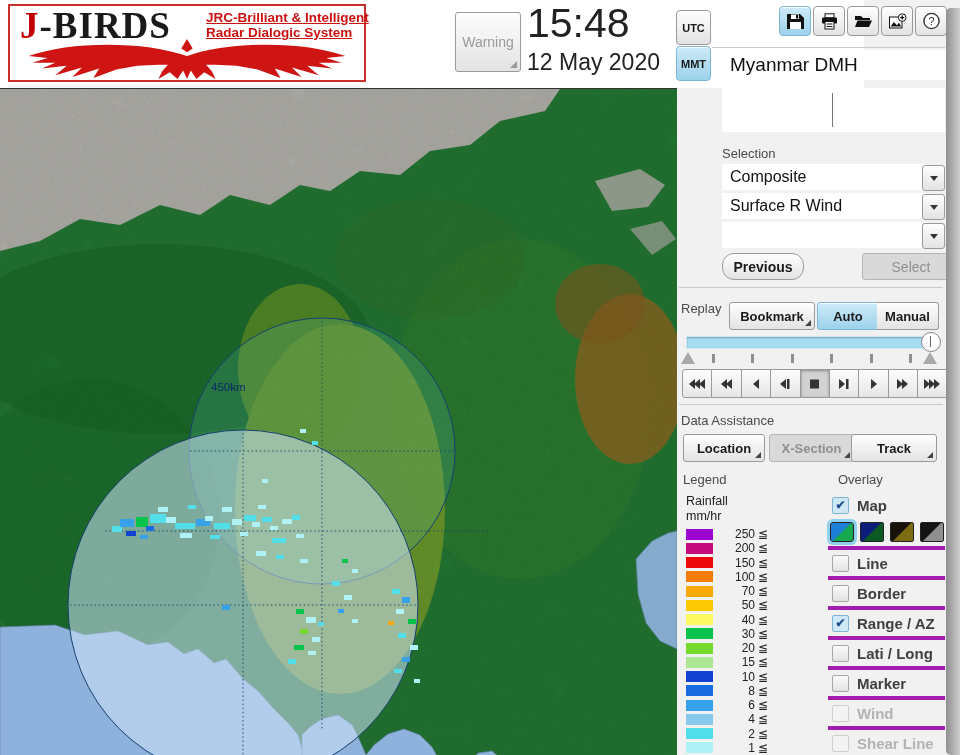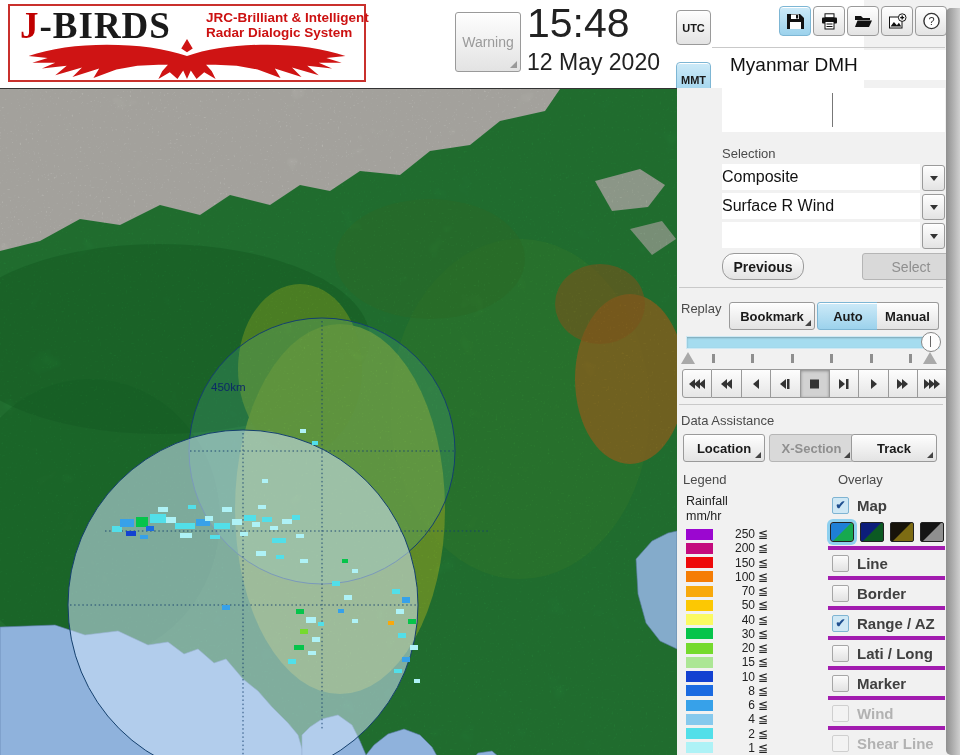--- a/index.html
+++ b/index.html
@@ -3,54 +3,54 @@
 <meta charset="utf-8">
 <style>
   html,body{margin:0;padding:0;background:#d8d8d8;}
   #app{position:relative;width:960px;height:755px;overflow:hidden;background:#f1f1f1;
        font-family:"Liberation Sans",sans-serif;color:#1a1a1a;}
   
   #header{position:absolute;left:0;top:0;width:864px;height:88px;background:#ffffff;border-bottom:1px solid #555;}
   #logo-box{position:absolute;left:8px;top:4px;width:358px;height:78px;background:#fff;border:2px solid #c9302c;box-sizing:border-box;}
   #logo-title{position:absolute;left:10px;top:-2px;font-family:"Liberation Serif",serif;font-weight:bold;font-size:37px;letter-spacing:1px;}
   #logo-title .red{color:#c00000;}
-  #logo-tags{position:absolute;left:196px;top:4px;color:#cc1111;font-weight:bold;font-size:13.5px;line-height:15px;white-space:nowrap;}
+  #logo-tags{position:absolute;left:196px;top:4px;color:#cc1111;font-weight:bold;font-size:13.5px;line-height:15px;white-space:nowrap;text-decoration:underline;}
   #eagle{position:absolute;left:4px;bottom:1px;}
   .bevel{background:linear-gradient(#fefefe,#e3e3e3);border:1px solid #9a9a9a;border-radius:3px;box-shadow:inset 0 1px 0 #fff;}
   .bevel.blue{background:linear-gradient(#cdeaf8,#9cd2ec);border-color:#7db6d4;}
   .bevel.dis{background:#d9d9d9;color:#8f8f8f;border-color:#b5b5b5;box-shadow:none;}
   #warning-btn{position:absolute;left:455px;top:12px;width:64px;height:58px;color:#9a9a9a;font-size:14px;
        display:flex;align-items:center;justify-content:center;}
   .grip{position:absolute;right:3px;bottom:3px;width:0;height:0;border-left:7px solid transparent;border-bottom:7px solid #9a9a9a;}
   .grip.dark{border-bottom-color:#444;border-left-width:6px;border-bottom-width:6px;}
   #clock-time{position:absolute;left:527px;top:0px;font-size:41px;color:#222;}
   #clock-date{position:absolute;left:527px;top:49px;font-size:23px;color:#222;}
   .tzbtn{position:absolute;left:676px;width:33px;height:33px;font-size:11px;font-weight:bold;display:flex;align-items:center;justify-content:center;border-radius:4px;}
-  #tz-utc{top:10px;}  #tz-mmt{top:46px;margin-top:16px;}
+  #tz-utc{top:10px;}  #tz-mmt{top:46px;}
   #toolbar{position:absolute;left:779px;top:6px;display:flex;gap:2px;}
   .tool-btn{width:30px;height:28px;display:flex;align-items:center;justify-content:center;border-radius:4px;}
   #collapse-arrow{position:absolute;left:946px;top:14px;width:0;height:0;border-top:6px solid transparent;border-bottom:6px solid transparent;border-right:8px solid #555;}
   
   #map-wrap{position:absolute;left:0;top:88px;width:677px;height:667px;background:#2f9e44;border-top:1px solid #333;}
   
   #zoomctl{position:absolute;left:678px;top:90px;width:30px;height:184px;background:#ececec;border:1px solid #aaa;border-radius:4px;box-sizing:border-box;}
   .zoom-btn{position:absolute;left:1px;width:26px;height:26px;display:flex;align-items:center;justify-content:center;}
   #zoom-in{top:1px;} #zoom-out{bottom:1px;}
   #zoom-track{position:absolute;left:13px;top:32px;width:2px;height:118px;background:#bbb;border-right:1px solid #fff;}
   #zoom-handle{position:absolute;left:3px;top:138px;width:22px;height:14px;background:linear-gradient(#fafafa,#d8d8d8);border:1px solid #999;border-radius:2px;}
   
   #sidebar{position:absolute;left:677px;top:88px;width:269px;height:667px;background:#f1f1f1;}
   #station-field{position:absolute;left:722px;top:50px;width:223px;height:30px;background:#fff;font-size:19px;color:#111;padding-left:8px;display:flex;align-items:center;}
   #toolbar-divider{position:absolute;left:712px;top:47px;width:233px;height:1px;background:#c9c9c9;}
   #text-input{position:absolute;left:722px;top:88px;width:223px;height:44px;background:#fff;}
   #input-cursor{position:absolute;left:110px;top:5px;width:1px;height:34px;background:#777;}
   .sec-label{position:absolute;font-size:13px;color:#4a4a4a;}
   #selection-label{left:722px;top:146px;}
   .dd-row{position:absolute;left:722px;width:223px;height:26px;}
-  .dd-field{position:absolute;left:0;top:0;width:198px;height:26px;background:#fff;font-size:16px;color:#111;padding-left:0;display:flex;align-items:center;white-space:nowrap;}
+  .dd-field{position:absolute;left:0;top:0;width:198px;height:26px;background:#fff;font-size:16px;color:#111;padding-left:8px;display:flex;align-items:center;white-space:nowrap;}
   .dd-btn{position:absolute;right:0;top:1px;width:21px;height:24px;display:flex;align-items:center;justify-content:center;}
   .dd-arr{width:0;height:0;border:4px solid transparent;border-top:5px solid #333;margin-top:5px;}
   #previous-btn{position:absolute;left:722px;top:253px;width:80px;height:25px;font-size:14px;font-weight:bold;display:flex;align-items:center;justify-content:center;border-radius:12px;}
   #select-btn{position:absolute;left:862px;top:253px;width:80px;height:25px;font-size:14px;display:flex;align-items:center;justify-content:center;padding-left:8px;}
   .hdiv{position:absolute;left:679px;width:264px;height:1px;background:#c9c9c9;}
   #replay-label{left:681px;top:301px;}
   .sbtn{position:absolute;font-size:13px;font-weight:bold;display:flex;align-items:center;justify-content:center;}
   #bookmark-btn{left:729px;top:302px;width:84px;height:26px;}
   #auto-btn{left:817px;top:302px;width:60px;height:26px;border-radius:3px 0 0 3px;}
   #manual-btn{left:877px;top:302px;width:61px;height:26px;border-radius:0 3px 3px 0;border-left:none;}

